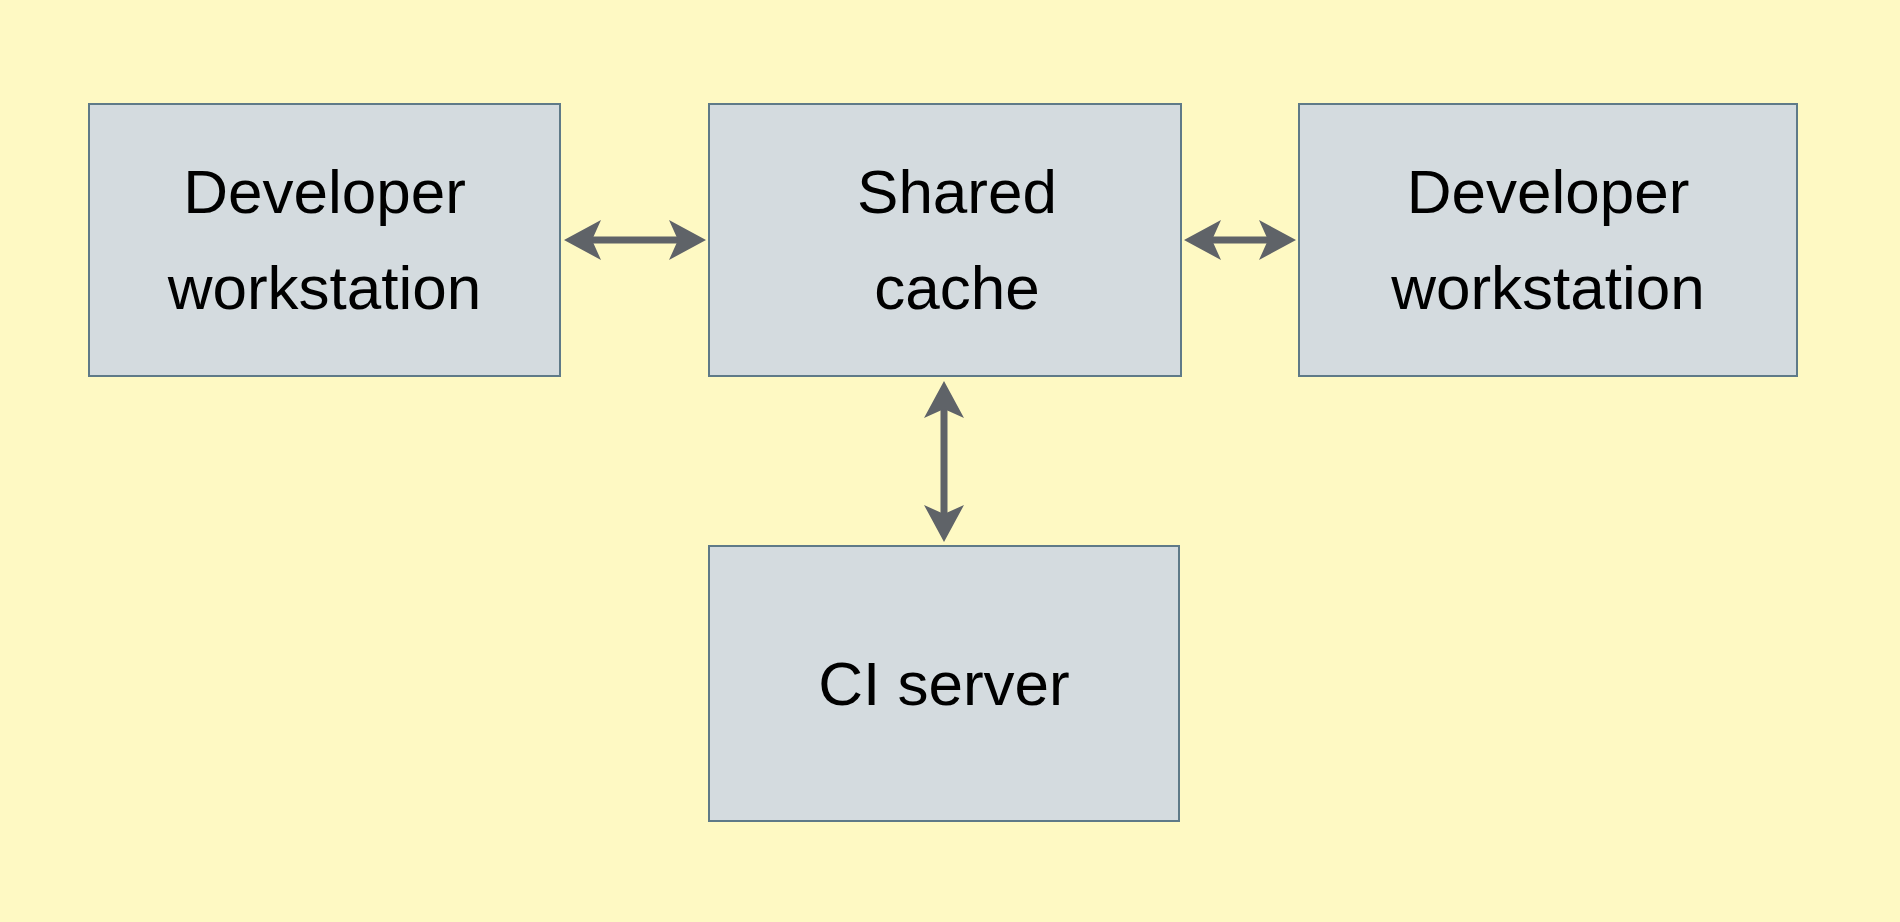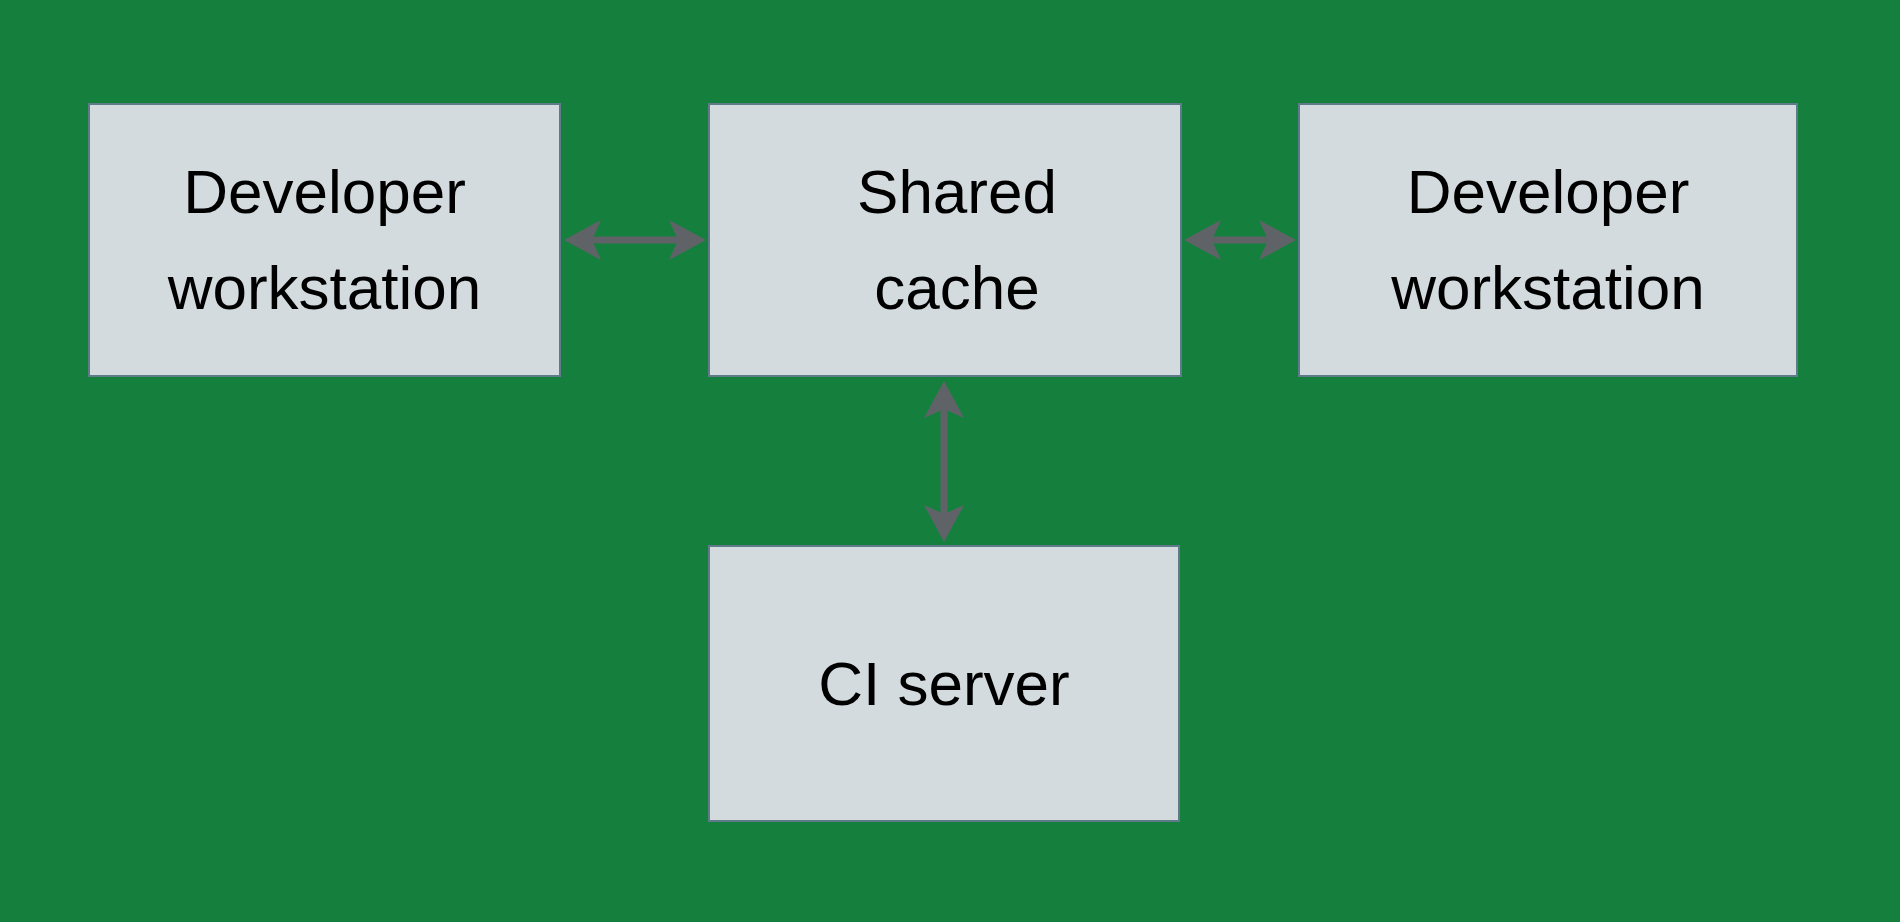--- a/index.html
+++ b/index.html
@@ -5,21 +5,21 @@
   html, body {
     margin: 0;
     padding: 0;
     background: #ffffff;
     font-family: "Liberation Sans", "DejaVu Sans", sans-serif;
   }
   .canvas {
     position: relative;
     width: 1900px;
     height: 922px;
-    background: #15803d;
+    background: #fef9c3;
     overflow: hidden;
   }
   .node {
     position: absolute;
     box-sizing: border-box;
     background: #d4dbdf;
     border: 2px solid #5f7a88;
     display: flex;
     align-items: center;
     justify-content: center;

